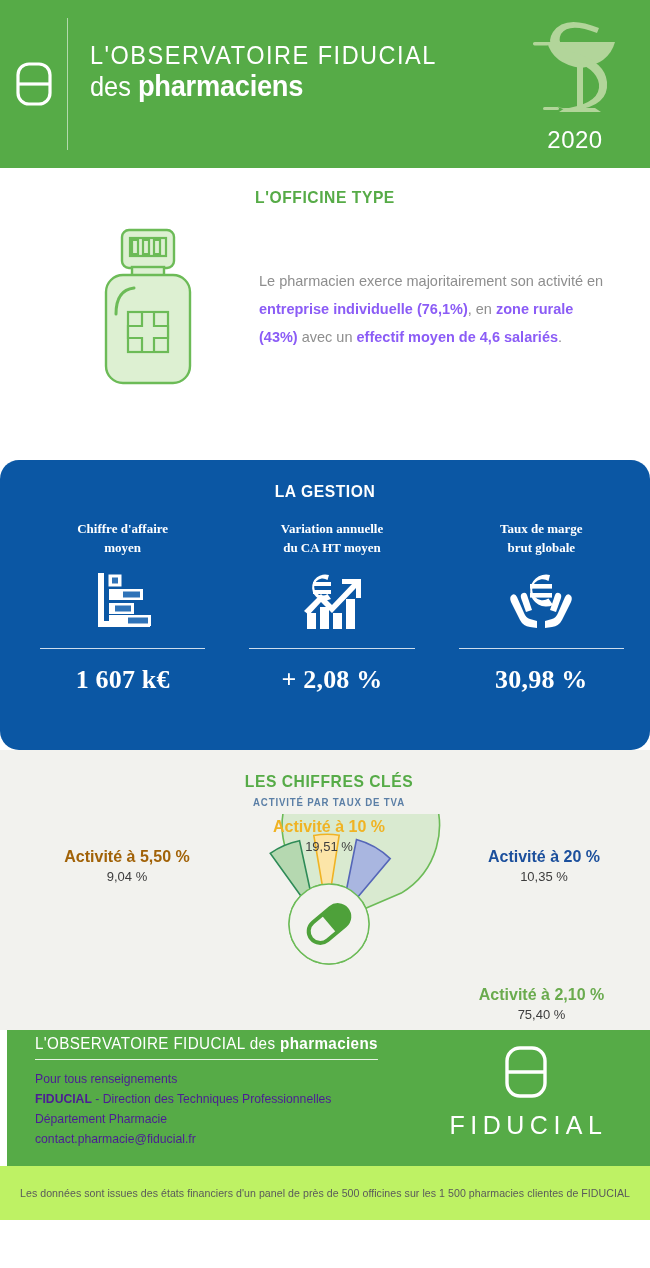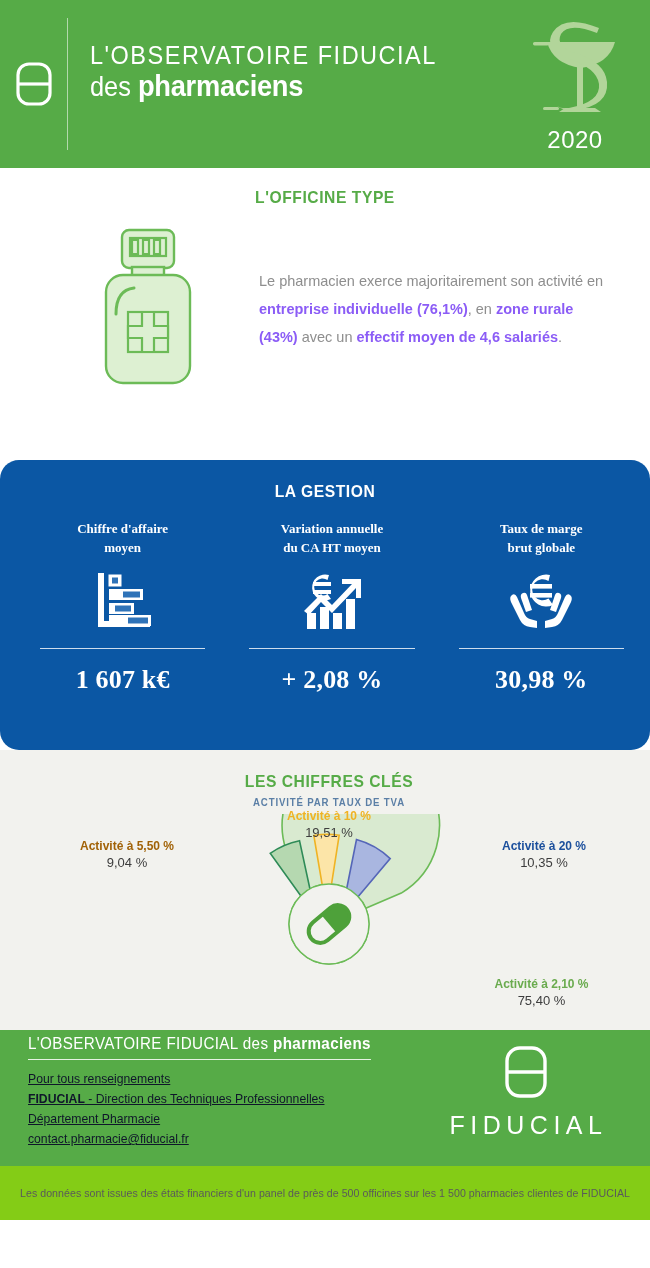--- a/index.html
+++ b/index.html
@@ -186,72 +186,72 @@
     position: relative;
     height: 250px;
     margin-top: 6px;
   }
   .chart-svg { position: absolute; left: 50%; top: 0; transform: translateX(-50%); }
   .lbl {
     position: absolute;
     text-align: center;
     line-height: 1.35;
   }
-  .lbl .t { font-size: 12px; font-weight: 700; white-space: nowrap; }
+  .lbl .t { font-size: 16px; font-weight: 700; white-space: nowrap; margin-top: 8px; }
   .lbl .v { font-size: 13px; color: #3d3d3d; }
 
   
   .footer {
     background: #56ab47;
     height: 136px;
     display: flex;
     align-items: center;
     padding: 0 24px 12px 28px;
+    margin-left: 7px;
   }
   .footer-left { flex: 1; }
   .footer-head {
     color: #ffffff;
     font-size: 16px;
     font-weight: 300;
     letter-spacing: 0.4px;
     font-family: "Liberation Sans Narrow", "Liberation Sans", sans-serif;
     padding-bottom: 6px;
     border-bottom: 1px solid rgba(255,255,255,0.85);
     display: inline-block;
     transform: scaleX(0.95);
     transform-origin: left center;
   }
   .footer-head b { font-weight: 700; }
   .footer-lines {
     margin-top: 9px;
-    color: #0f172a;
+    color: #4c1d95;
     font-size: 12.2px;
     line-height: 1.65;
-    text-decoration: underline;
   }
   .footer-lines b { font-weight: 700; }
   .footer-right {
     width: 200px;
     display: flex;
     flex-direction: column;
     align-items: center;
   }
   .footer-wordmark {
     color: #ffffff;
     font-size: 25px;
     letter-spacing: 5.5px;
     font-weight: 300;
     margin-top: 6px;
     padding-left: 5px;
   }
 
   
   .disclaimer {
     height: 54px;
-    background: #84cc16;
+    background: #bef264;
     display: flex;
     align-items: center;
     justify-content: center;
     color: #5a5a5a;
     font-size: 10.6px;
     letter-spacing: 0.05px;
   }
 </style>
 </head>
 <body>

